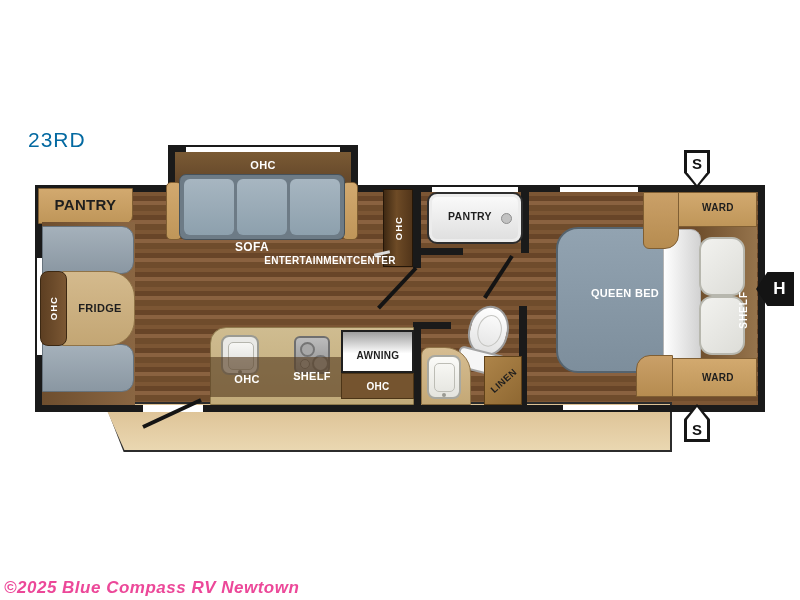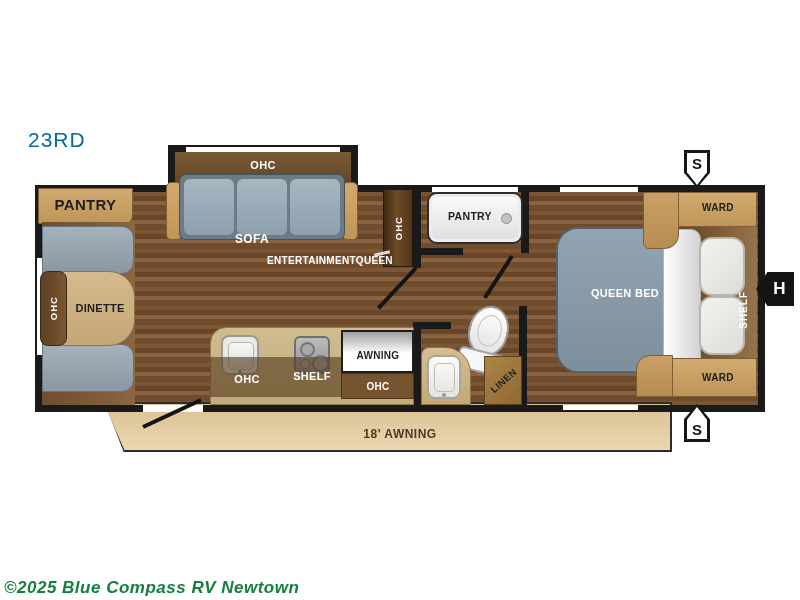--- a/index.html
+++ b/index.html
@@ -31,21 +31,20 @@
 
 <div class="stage">
 
   <div class="abs" style="left:28px;top:128px;font-size:21px;color:#0369a1;letter-spacing:1px;font-weight:500;">23RD</div>
 
   <div class="abs wood" style="left:42px;top:192px;width:716px;height:213px;"></div>
   <div class="abs wood" style="left:175px;top:152px;width:176px;height:40px;"></div>
 
   <div class="abs" style="left:102px;top:402px;width:570px;height:50px;background:#2c2c2c;clip-path:polygon(0.4% 0,100% 0,100% 100%,3.8% 100%);"></div>
   <div class="abs" style="left:104px;top:404px;width:566px;height:46px;background:linear-gradient(180deg,#dcc093,#ead7b1);clip-path:polygon(0 0,100% 0,100% 100%,3.6% 100%);"></div>
-  <div class="lbl" style="left:300px;top:426px;width:200px;height:18px;font-size:12px;color:#503823;letter-spacing:.5px;">18' AWNING</div>
 
   <div class="wall" style="left:35px;top:185px;width:133px;height:7px;"></div>
   <div class="wall" style="left:358px;top:185px;width:407px;height:7px;"></div>
   <div class="win" style="left:432px;top:187px;width:86px;height:5px;"></div>
   <div class="win" style="left:560px;top:187px;width:78px;height:5px;"></div>
   <div class="wall" style="left:168px;top:145px;width:7px;height:47px;"></div>
   <div class="wall" style="left:351px;top:145px;width:7px;height:47px;"></div>
   <div class="wall" style="left:168px;top:145px;width:190px;height:7px;"></div>
   <div class="win" style="left:186px;top:147px;width:154px;height:5px;"></div>
   <div class="wall" style="left:35px;top:185px;width:7px;height:227px;"></div>
@@ -69,39 +68,39 @@
   <div class="tan" style="left:38px;top:188px;width:95px;height:36px;border-radius:0 0 8px 0;"></div>
   <div class="lbl dark" style="left:43px;top:196px;width:85px;height:18px;font-size:15px;">PANTRY</div>
 
   <div class="abs" style="left:42px;top:222px;width:93px;height:183px;background:linear-gradient(90deg,#6e4e2e,#8a6642);"></div>
   <div class="gray" style="left:42px;top:226px;width:92px;height:48px;border-radius:0 12px 12px 0;"></div>
   <div class="gray" style="left:42px;top:344px;width:92px;height:48px;border-radius:0 12px 12px 0;"></div>
   <div class="abs" style="left:62px;top:271px;width:73px;height:75px;background:linear-gradient(180deg,#d4ba8d,#c3a674);border:1px solid #8f7347;border-radius:0 26px 26px 0;box-sizing:border-box;"></div>
   <div class="abs" style="left:40px;top:271px;width:27px;height:75px;background:linear-gradient(90deg,#5d3f22,#7b5733);border:1px solid #3c2812;border-radius:8px;box-sizing:border-box;display:flex;align-items:center;justify-content:center;">
     <span class="vt" style="color:#fff;font-weight:bold;font-size:9.5px;letter-spacing:1px;">OHC</span>
   </div>
-  <div class="lbl dark" style="left:68px;top:300px;width:64px;height:16px;font-size:11px;">DINETTE</div>
+  <div class="lbl dark" style="left:68px;top:300px;width:64px;height:16px;font-size:11px;">FRIDGE</div>
 
   <div class="abs" style="left:175px;top:152px;width:176px;height:30px;background:linear-gradient(180deg,#75travel523,#75542f);background:linear-gradient(180deg,#7a5a34,#64472a);border-bottom:1px solid #3c2a17;"></div>
   <div class="lbl" style="left:230px;top:155px;width:66px;height:20px;font-size:11px;">OHC</div>
   <div class="tan" style="left:166px;top:182px;width:16px;height:58px;border-radius:5px;"></div>
   <div class="tan" style="left:342px;top:182px;width:16px;height:58px;border-radius:5px;"></div>
   <div class="abs" style="left:179px;top:174px;width:166px;height:66px;background:#6d7b86;border-radius:7px;border:1px solid #46525b;box-sizing:border-box;display:flex;gap:3px;padding:4px;">
     <div style="flex:1;background:linear-gradient(180deg,#a7b6c1,#8da0ad);border-radius:6px;"></div>
     <div style="flex:1;background:linear-gradient(180deg,#a7b6c1,#8da0ad);border-radius:6px;"></div>
     <div style="flex:1;background:linear-gradient(180deg,#a7b6c1,#8da0ad);border-radius:6px;"></div>
   </div>
-  <div class="lbl" style="left:222px;top:232px;width:60px;height:15px;font-size:12px;text-align:center;">SOFA</div>
+  <div class="lbl" style="left:222px;top:240px;width:60px;height:15px;font-size:12px;text-align:center;">SOFA</div>
 
   <div class="cab-dark" style="left:383px;top:189px;width:30px;height:78px;display:flex;align-items:center;justify-content:center;">
     <span class="vt" style="color:#fff;font-weight:bold;font-size:9.5px;letter-spacing:1px;position:relative;">OHC</span>
   </div>
   <div class="lbl" style="left:284px;top:246px;width:92px;height:28px;font-size:10px;flex-direction:row;">
     <span>ENTERTAINMENT</span>
-    <span>QUEEN</span>
+    <span>CENTER</span>
   </div>
   <div class="abs" style="left:374px;top:252px;width:16px;height:3px;background:#dcdcdc;transform:rotate(-12deg);"></div>
 
   <div class="whitebox" style="left:427px;top:192px;width:96px;height:52px;border-radius:10px;box-shadow:inset 0 0 0 3px #ececec;">
     <div style="position:absolute;right:9px;top:50%;margin-top:-5px;width:9px;height:9px;border-radius:50%;background:#c2c2c2;border:1.5px solid #8f8f8f;"></div>
   </div>
   <div class="lbl dark" style="left:434px;top:209px;width:72px;height:16px;font-size:10.5px;">PANTRY</div>
 
   <div class="abs" style="left:456px;top:305px;width:58px;height:72px;transform:rotate(14deg);">
     <div style="position:absolute;left:10px;top:0;width:40px;height:50px;background:linear-gradient(180deg,#ffffff,#e2e2e2);border:2px solid #9b9b9b;border-radius:50% 50% 46% 46%;box-sizing:border-box;"></div>
@@ -161,15 +160,15 @@
   </div>
   <div class="pin" style="left:684px;top:404px;width:26px;height:38px;">
     <div class="outer pt-up"></div>
     <div class="inner pt-up"></div>
     <div class="txt" style="font-size:15px;padding-top:12px;">S</div>
   </div>
   <div class="abs" style="left:756px;top:272px;width:38px;height:34px;background:#141414;clip-path:polygon(0 50%,30% 0,100% 0,100% 100%,30% 100%);display:flex;align-items:center;justify-content:center;">
     <span style="color:#fff;font-weight:bold;font-size:17px;padding-left:9px;">H</span>
   </div>
 
-  <div class="abs" style="left:4px;top:578px;font-size:17px;font-weight:bold;font-style:italic;color:#15803d;letter-spacing:.5px;">©2025 Blue Compass RV Newtown</div>
+  <div class="abs" style="left:4px;top:578px;font-size:17px;font-weight:bold;font-style:italic;color:#ec4899;letter-spacing:.5px;">©2025 Blue Compass RV Newtown</div>
 
 </div>
 
 </body></html>

